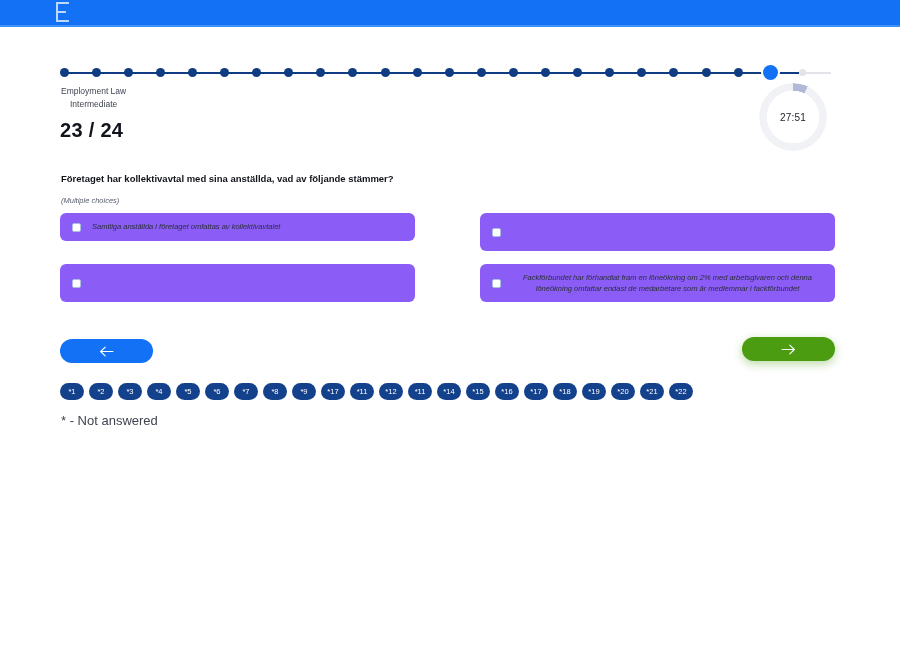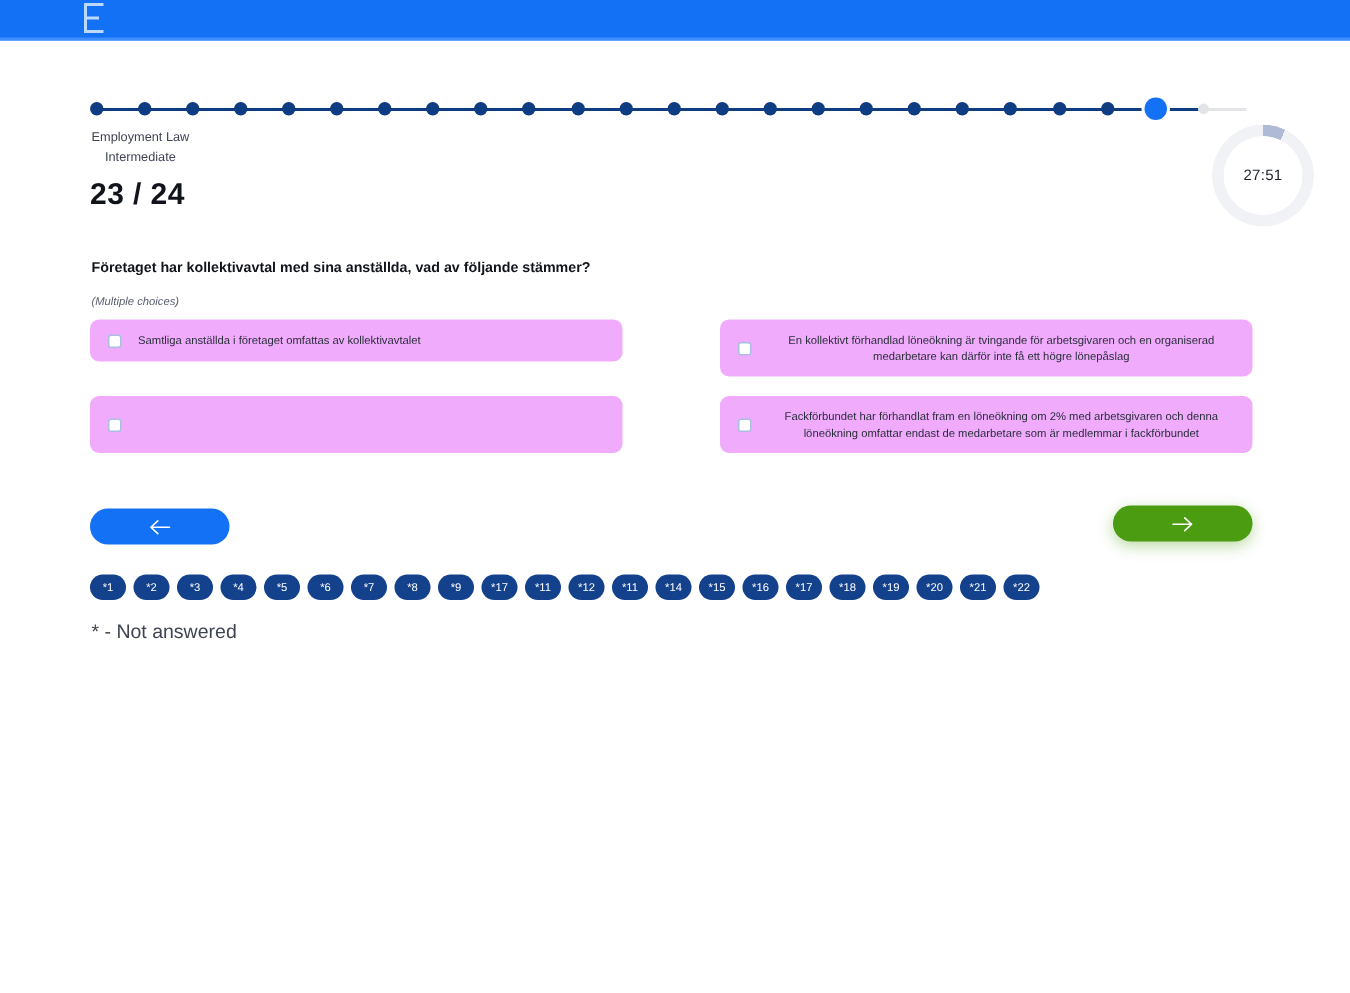--- a/index.html
+++ b/index.html
@@ -85,21 +85,21 @@
     position: absolute;
     left: 61px; top: 56px;
     font-size: 8.5px;
     color: #3f4451;
     line-height: 13px;
   }
 
   
   .timer {
     position: absolute;
-    left: 808px; top: 54px;
+    left: 759px; top: 54px;
     width: 68px; height: 68px;
   }
   .timer-ring {
     position: absolute;
     inset: 0;
     border-radius: 50%;
     background:
       conic-gradient(from 0deg,
         #aebad6 0deg, #aebad6 26deg,
         #f1f2f5 26deg, #f1f2f5 360deg);
@@ -145,26 +145,27 @@
 
   
   .options {
     position: absolute;
     left: 60px; top: 184px;
     width: 775px;
   }
   .opt {
     position: absolute;
     width: 355px;
-    background: #f0abfc;
+    background: #8b5cf6;
     border-radius: 6px;
     display: flex;
     align-items: center;
     padding: 0 12px;
     cursor: pointer;
+    font-style: italic;
   }
   .opt.c0 { left: 0px;   top: 0px;  height: 28px; }
   .opt.c1 { left: 420px; top: 0px;  height: 38px; }
   .opt.c2 { left: 0px;   top: 51px; height: 38px; }
   .opt.c3 { left: 420px; top: 51px; height: 38px; }
 
   .checkbox {
     flex: 0 0 auto;
     width: 9px; height: 9px;
     border: 1px solid #a9bfe2;
@@ -292,21 +293,20 @@
   <div class="question">Företaget har kollektivavtal med sina anställda, vad av följande stämmer?</div>
   <div class="hint">(Multiple choices)</div>
 
   <div class="options">
     <div class="opt c0">
       <span class="checkbox"></span>
       <span class="opt-label">Samtliga anställda i företaget omfattas av kollektivavtalet</span>
     </div>
     <div class="opt c1">
       <span class="checkbox"></span>
-      <span class="opt-label">En kollektivt förhandlad löneökning är tvingande för arbetsgivaren och en organiserad medarbetare kan därför inte få ett högre lönepåslag</span>
     </div>
     <div class="opt c2">
       <span class="checkbox"></span>
     </div>
     <div class="opt c3">
       <span class="checkbox"></span>
       <span class="opt-label">Fackförbundet har förhandlat fram en löneökning om 2% med arbetsgivaren och denna löneökning omfattar endast de medarbetare som är medlemmar i fackförbundet</span>
     </div>
   </div>
 

